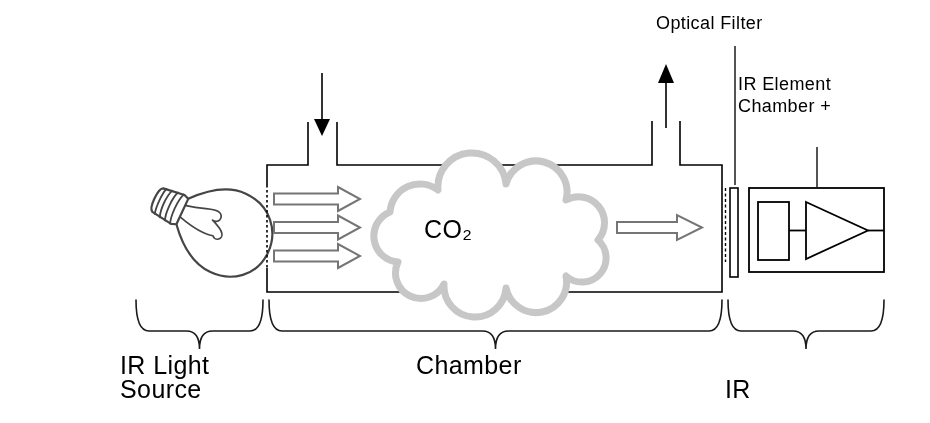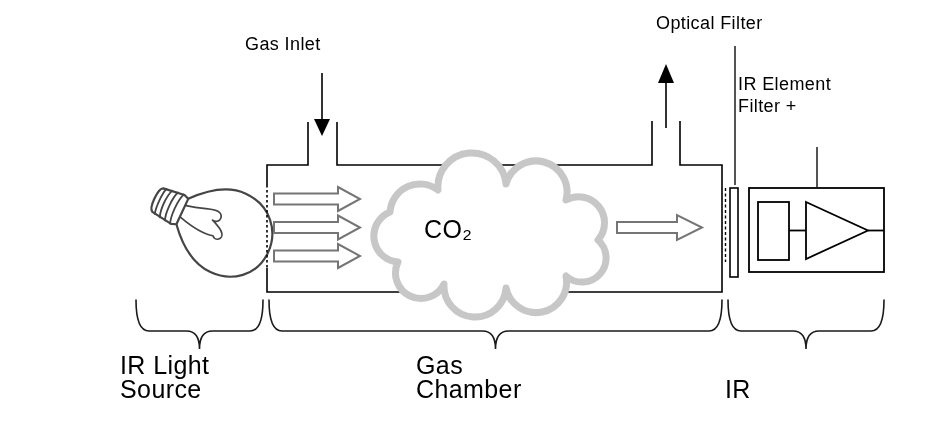--- a/index.html
+++ b/index.html
@@ -87,38 +87,36 @@
     <g fill="none" stroke="#1a1a1a" stroke-width="1.6" stroke-linecap="round">
       <path d="M 136,300 Q 136,331 149,331 L 186.5,331 Q 199.5,331 199.5,349
            Q 199.5,331 212.5,331 L 250,331 Q 263,331 263,300"></path>
       <path d="M 269,300 Q 269,331 282,331 L 482.5,331 Q 495.5,331 495.5,349
            Q 495.5,331 508.5,331 L 709,331 Q 722,331 722,300"></path>
       <path d="M 728,300 Q 728,331 741,331 L 793,331 Q 806,331 806,349
            Q 806,331 819,331 L 871,331 Q 884,331 884,300"></path>
     </g>
   </svg>
 
-  <div class="lbl" style="left:245px;top:33px;width:160px;">Gas Inlet</div>
 
   <div class="lbl" style="left:656px;top:12px;width:160px;">Optical Filter</div>
 
   <div class="lbl" style="left:738px;top:73px;width:160px;">
     <div>IR Element</div>
-    <div>Filter +</div>
+    <div>Chamber +</div>
   </div>
 
   <div class="lbl big" style="left:424px;top:217px;width:120px;">CO₂</div>
 
   <div class="lbl big" style="left:120px;top:353px;width:160px;">
     <div>IR Light</div>
     <div>Source</div>
   </div>
 
   <div class="lbl big" style="left:416px;top:353px;width:160px;">
-    <div>Gas</div>
     <div>Chamber</div>
   </div>
 
   <div class="lbl big" style="left:725px;top:353px;width:160px;margin-top:24px;">
     <div>IR</div>
   </div>
 
 </div>
 
 </body></html>

